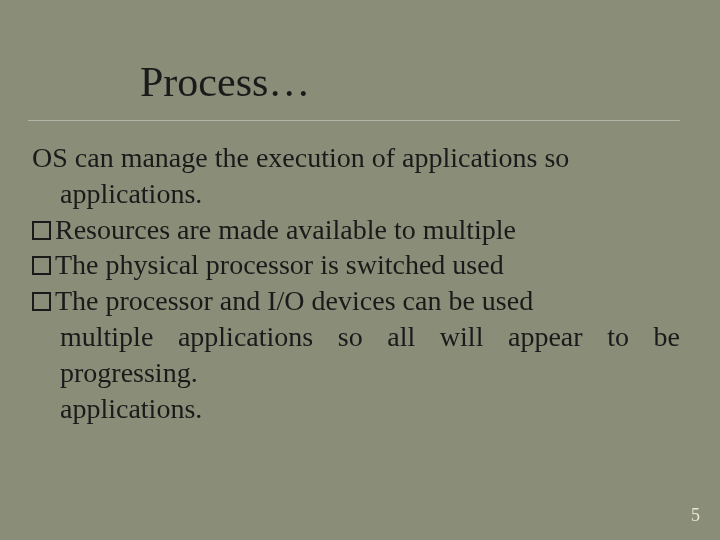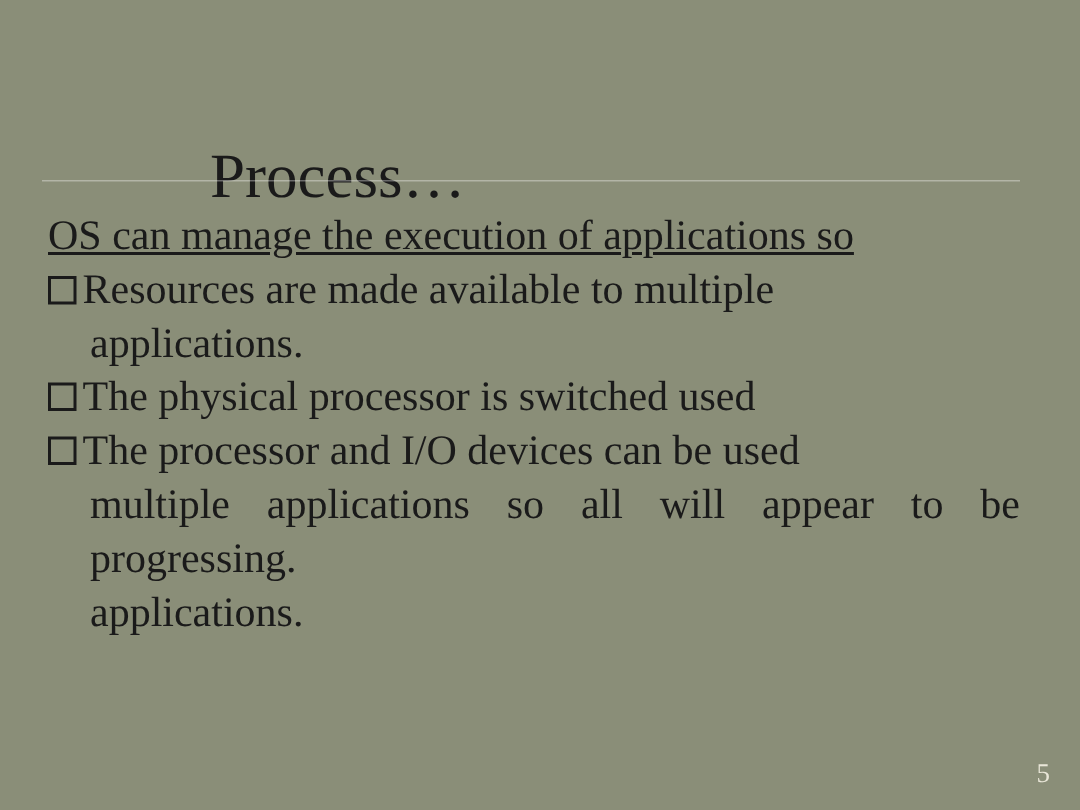--- a/index.html
+++ b/index.html
@@ -17,42 +17,40 @@
     font-family: "Times New Roman", Times, serif;
     color: #1a1a1a;
     box-sizing: border-box;
   }
   .title {
     position: absolute;
     left: 140px;
     top: 58px;
     font-size: 42px;
     color: #1a1a1a;
-    margin-top: 36px;
   }
   .rule {
     position: absolute;
     left: 28px;
     right: 40px;
     top: 120px;
     height: 0;
     border-top: 1px solid rgba(255,255,255,0.35);
   }
   .body {
     position: absolute;
     left: 32px;
     right: 40px;
     top: 140px;
     font-size: 28px;
     line-height: 1.28;
   }
   .intro {
     text-align: left;
     margin: 0 0 0 0;
-    text-decoration: underline;
   }
   .intro-hang {
     padding-left: 28px;
   }
   .item {
     text-align: justify;
     text-justify: inter-word;
     margin: 0;
   }
   .bullet-box {
@@ -81,24 +79,24 @@
 
 <div class="slide">
 
   <div class="title">Process…</div>
   <div class="rule"></div>
 
   <div class="body">
 
     <p class="intro">OS can manage the execution of applications so</p>
 
+    <p class="item hang">applications.</p>
     <p class="item">
       <span class="bullet-box"></span><span>Resources are made available to multiple</span>
     </p>
-    <p class="item hang">applications.</p>
 
     <p class="item">
       <span class="bullet-box"></span><span>The physical processor is switched used</span>
     </p>
     <p class="item">
       <span class="bullet-box"></span><span>The processor and I/O devices can be used</span>
     </p>
 
     <p class="item hang">multiple applications so all will appear to be progressing.</p>
     <p class="item hang">applications.</p>

